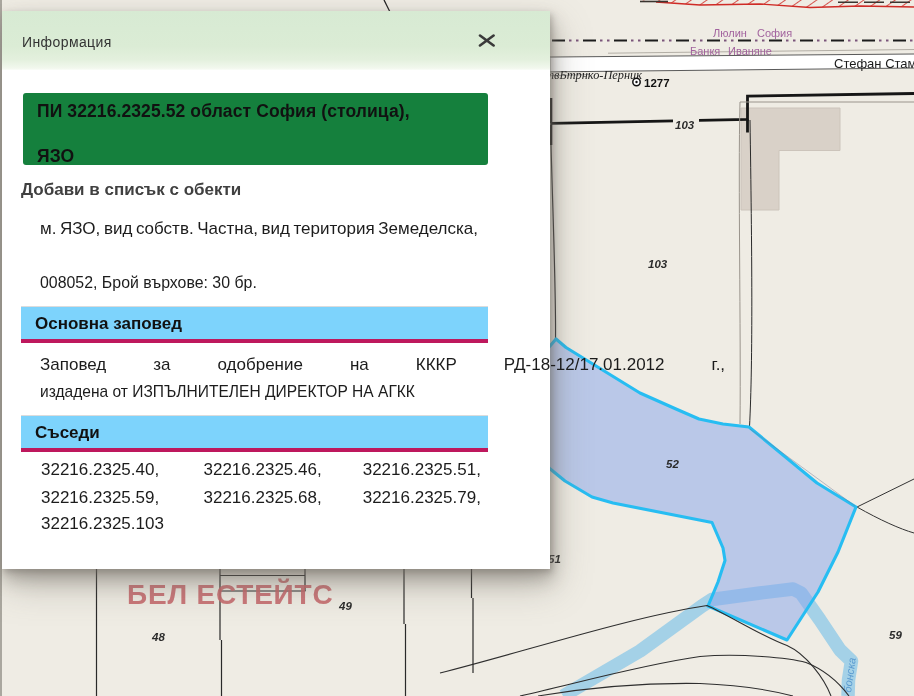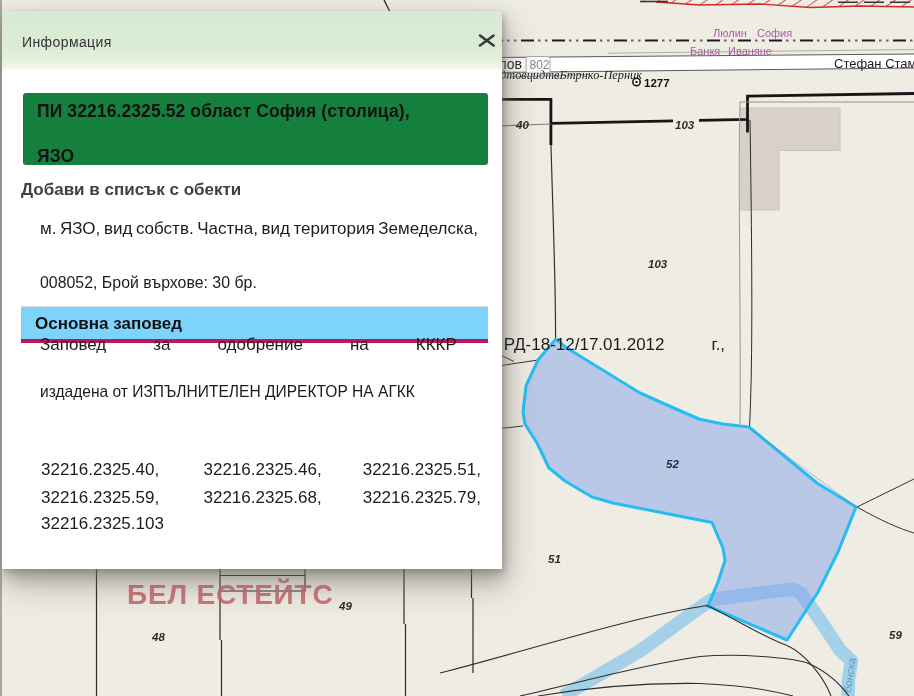--- a/index.html
+++ b/index.html
@@ -1,18 +1,18 @@
 <!DOCTYPE html>
 <html><head>
 <meta charset="utf-8">
 <style>
 html,body{margin:0;padding:0;}
 body{width:914px;height:696px;position:relative;overflow:hidden;background:#efece4;font-family:"Liberation Sans",sans-serif;}
 #map{position:absolute;left:0;top:0;}
-.panel{position:absolute;left:2px;top:11px;width:500px;height:557.5px;background:#fff;box-shadow:2px 3px 6px rgba(105,100,92,.36),2px 10px 16px rgba(108,103,95,.4),4px 16px 34px rgba(110,105,95,.38);}
+.panel{position:absolute;left:2px;top:11px;width:548px;height:557.5px;background:#fff;box-shadow:2px 3px 6px rgba(105,100,92,.36),2px 10px 16px rgba(108,103,95,.4),4px 16px 34px rgba(110,105,95,.38);}
 .phead{position:absolute;left:0;top:0;width:100%;height:59px;background:linear-gradient(#d7ead3 0%,#dbecd5 60%,#e3f0dd 82%,#f2f8ee 97%,#fbfdf9 100%);}
 .ptitle{position:absolute;left:20px;top:23px;font-size:14px;letter-spacing:.4px;color:#333;}
 
 .pibox{position:absolute;left:21px;top:82px;width:465px;height:72px;background:#15803d;border-radius:3px;}
 .pit{position:absolute;left:14px;font-size:17.5px;letter-spacing:.1px;font-weight:bold;color:#111;white-space:nowrap;}
 .plink{position:absolute;left:19px;top:169px;font-size:17px;color:#404040;font-weight:bold;}
 .jrow{position:absolute;left:38px;width:438px;display:flex;justify-content:space-between;font-size:17px;color:#1c1c1c;white-space:nowrap;}
 .lrow{position:absolute;left:38px;font-size:17px;color:#1c1c1c;white-space:nowrap;}
 .band{position:absolute;left:19px;width:467px;height:32px;background:#7dd3fc;border-top:1px solid #dcdcdc;border-bottom:4px solid #be185d;}
 .band span{position:absolute;left:14px;top:7px;font-size:17px;font-weight:bold;color:#111;}
@@ -132,31 +132,34 @@
       <span>вид</span>
       <span>територия</span>
       <span>Земеделска,</span>
     </div>
   <div class="lrow" style="top:262px;transform:scaleX(.935);transform-origin:left top;">008052, Брой върхове: 30 бр.</div>
 
   <div class="band" style="top:294.5px;">
       <span>Основна заповед</span>
     </div>
 
-  <div class="jrow" style="top:324px;gap:47px;">
+  <div class="jrow" style="top:344px;gap:47px;">
       <span>Заповед</span>
       <span>за</span>
       <span>одобрение</span>
       <span>на</span>
       <span>КККР</span>
       <span>РД-18-12/17.01.2012</span>
       <span>г.,</span>
     </div>
   <div class="lrow" style="top:371px;transform:scaleX(.915);transform-origin:left top;">издадена от ИЗПЪЛНИТЕЛЕН ДИРЕКТОР НА АГКК</div>
 
+  <div class="band" style="top:403.5px;">
+      <span>Съседи</span>
+    </div>
 
   <div class="ncell" style="left:39px;top:448.5px;">32216.2325.40,</div>
   <div class="ncell" style="left:201.5px;top:448.5px;text-align:right;">32216.2325.46,</div>
   <div class="ncell" style="left:360.7px;top:448.5px;">32216.2325.51,</div>
   <div class="ncell" style="left:39px;top:476.5px;">32216.2325.59,</div>
   <div class="ncell" style="left:201.5px;top:476.5px;">32216.2325.68,</div>
   <div class="ncell" style="left:360.7px;top:476.5px;">32216.2325.79,</div>
   <div class="ncell" style="left:39px;top:503px;">32216.2325.103</div>
 </div>
 

